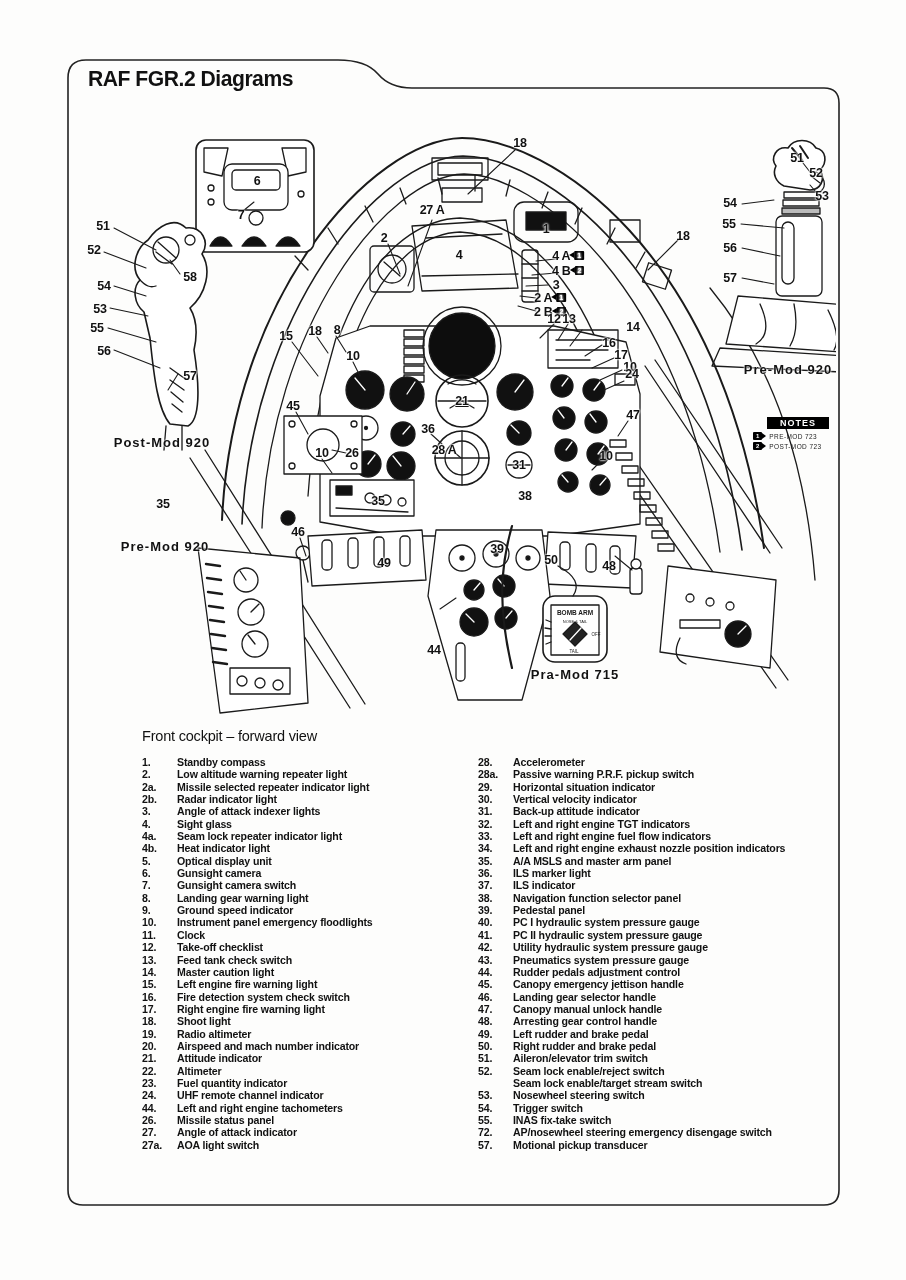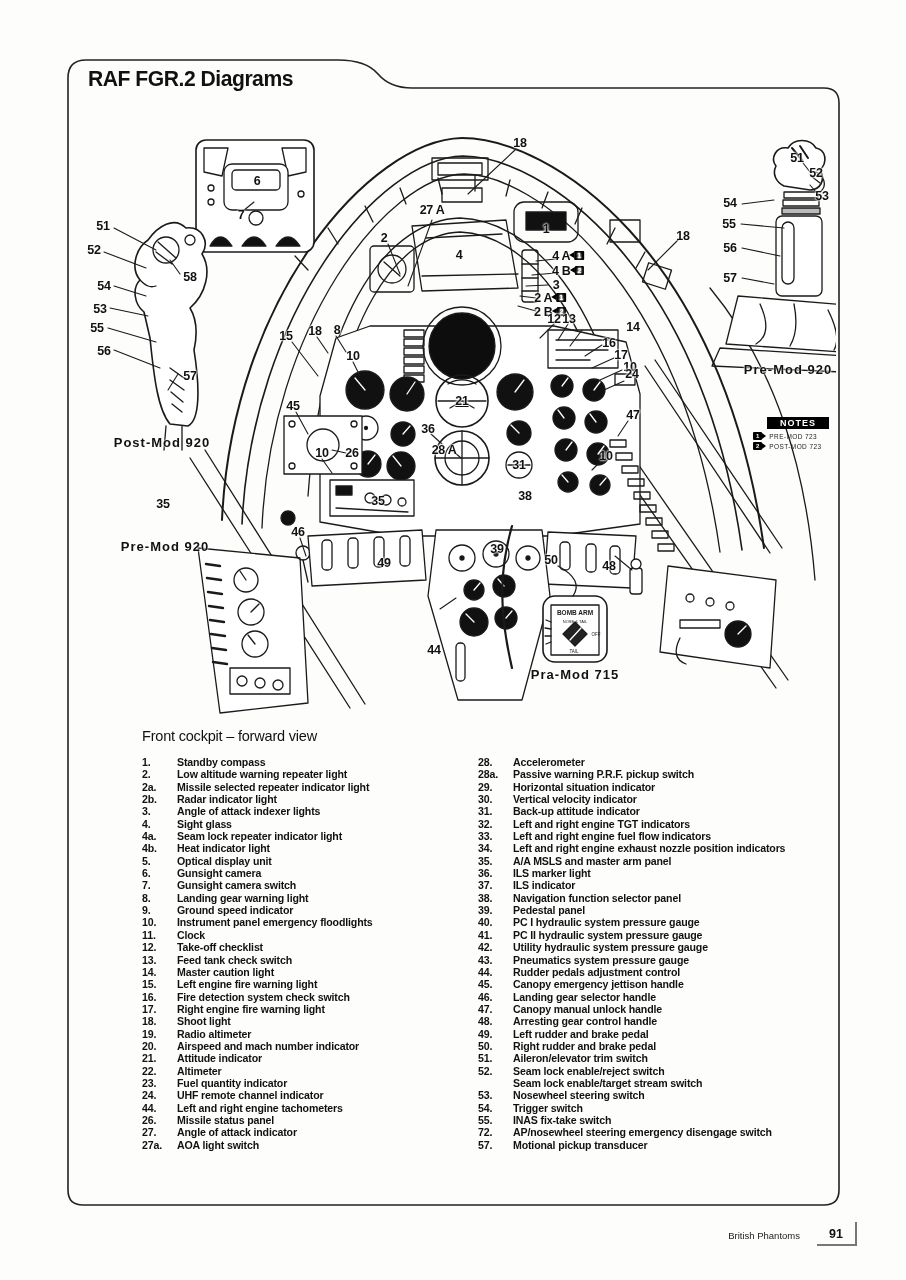--- a/index.html
+++ b/index.html
@@ -623,18 +623,14 @@
       <div class="lrow">
         <span class="n">72.</span>
         <span class="lb">AP/nosewheel steering emergency disengage switch</span>
       </div>
       <div class="lrow">
         <span class="n">57.</span>
         <span class="lb">Motional pickup transducer</span>
       </div>
     </div>
 
-  <div id="footer">
-    <span class="bt">British Phantoms</span>
-    <span class="pn">91</span>
-  </div>
 
 </div>
 
 </body></html>

